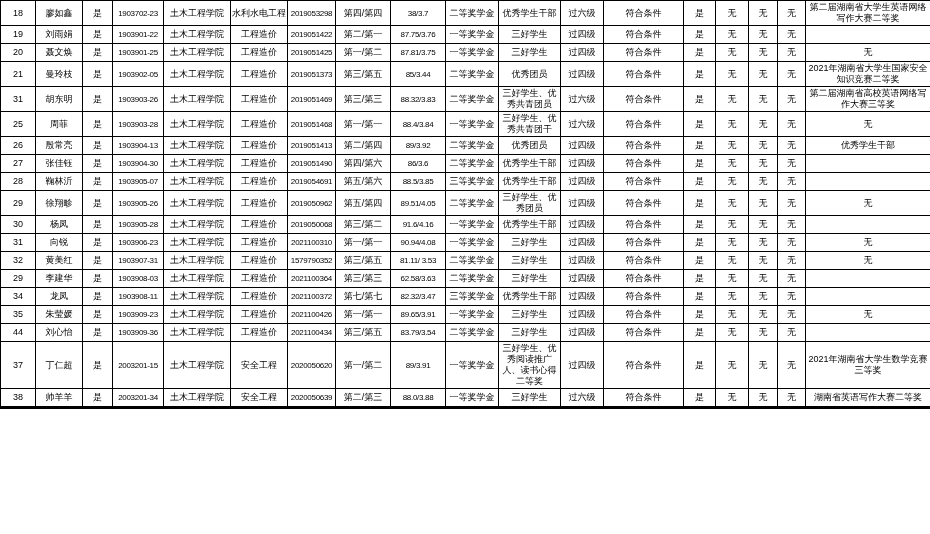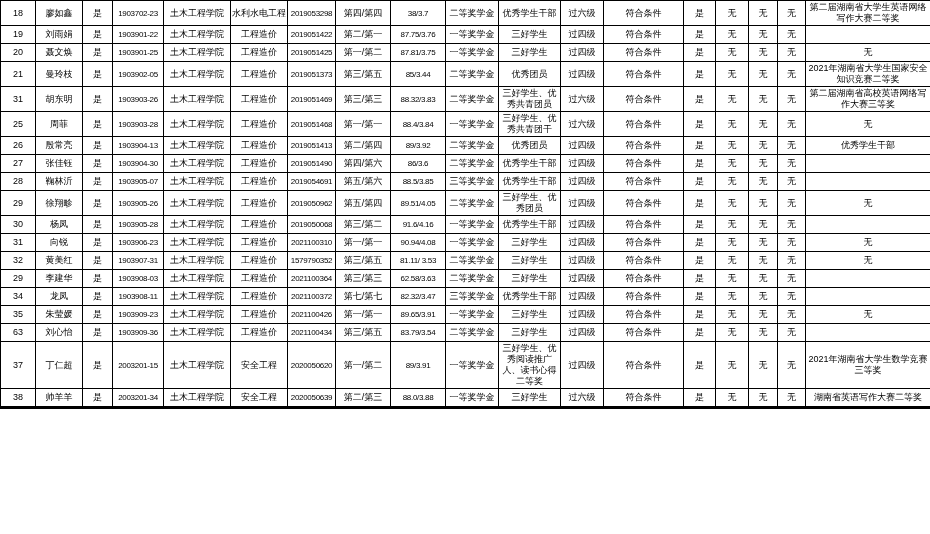--- a/index.html
+++ b/index.html
@@ -368,21 +368,21 @@
     <td>三好学生</td>
     <td>过四级</td>
     <td>符合条件</td>
     <td>是</td>
     <td>无</td>
     <td>无</td>
     <td>无</td>
     <td>无</td>
   </tr>
         <tr>
-    <td>63</td>
+    <td>44</td>
     <td>刘心怡</td>
     <td>是</td>
     <td class="num">1903909-36</td>
     <td>土木工程学院</td>
     <td>工程造价</td>
     <td class="num">2021100434</td>
     <td>第三/第五</td>
     <td class="num">83.79/3.54</td>
     <td>二等奖学金</td>
     <td>三好学生</td>

